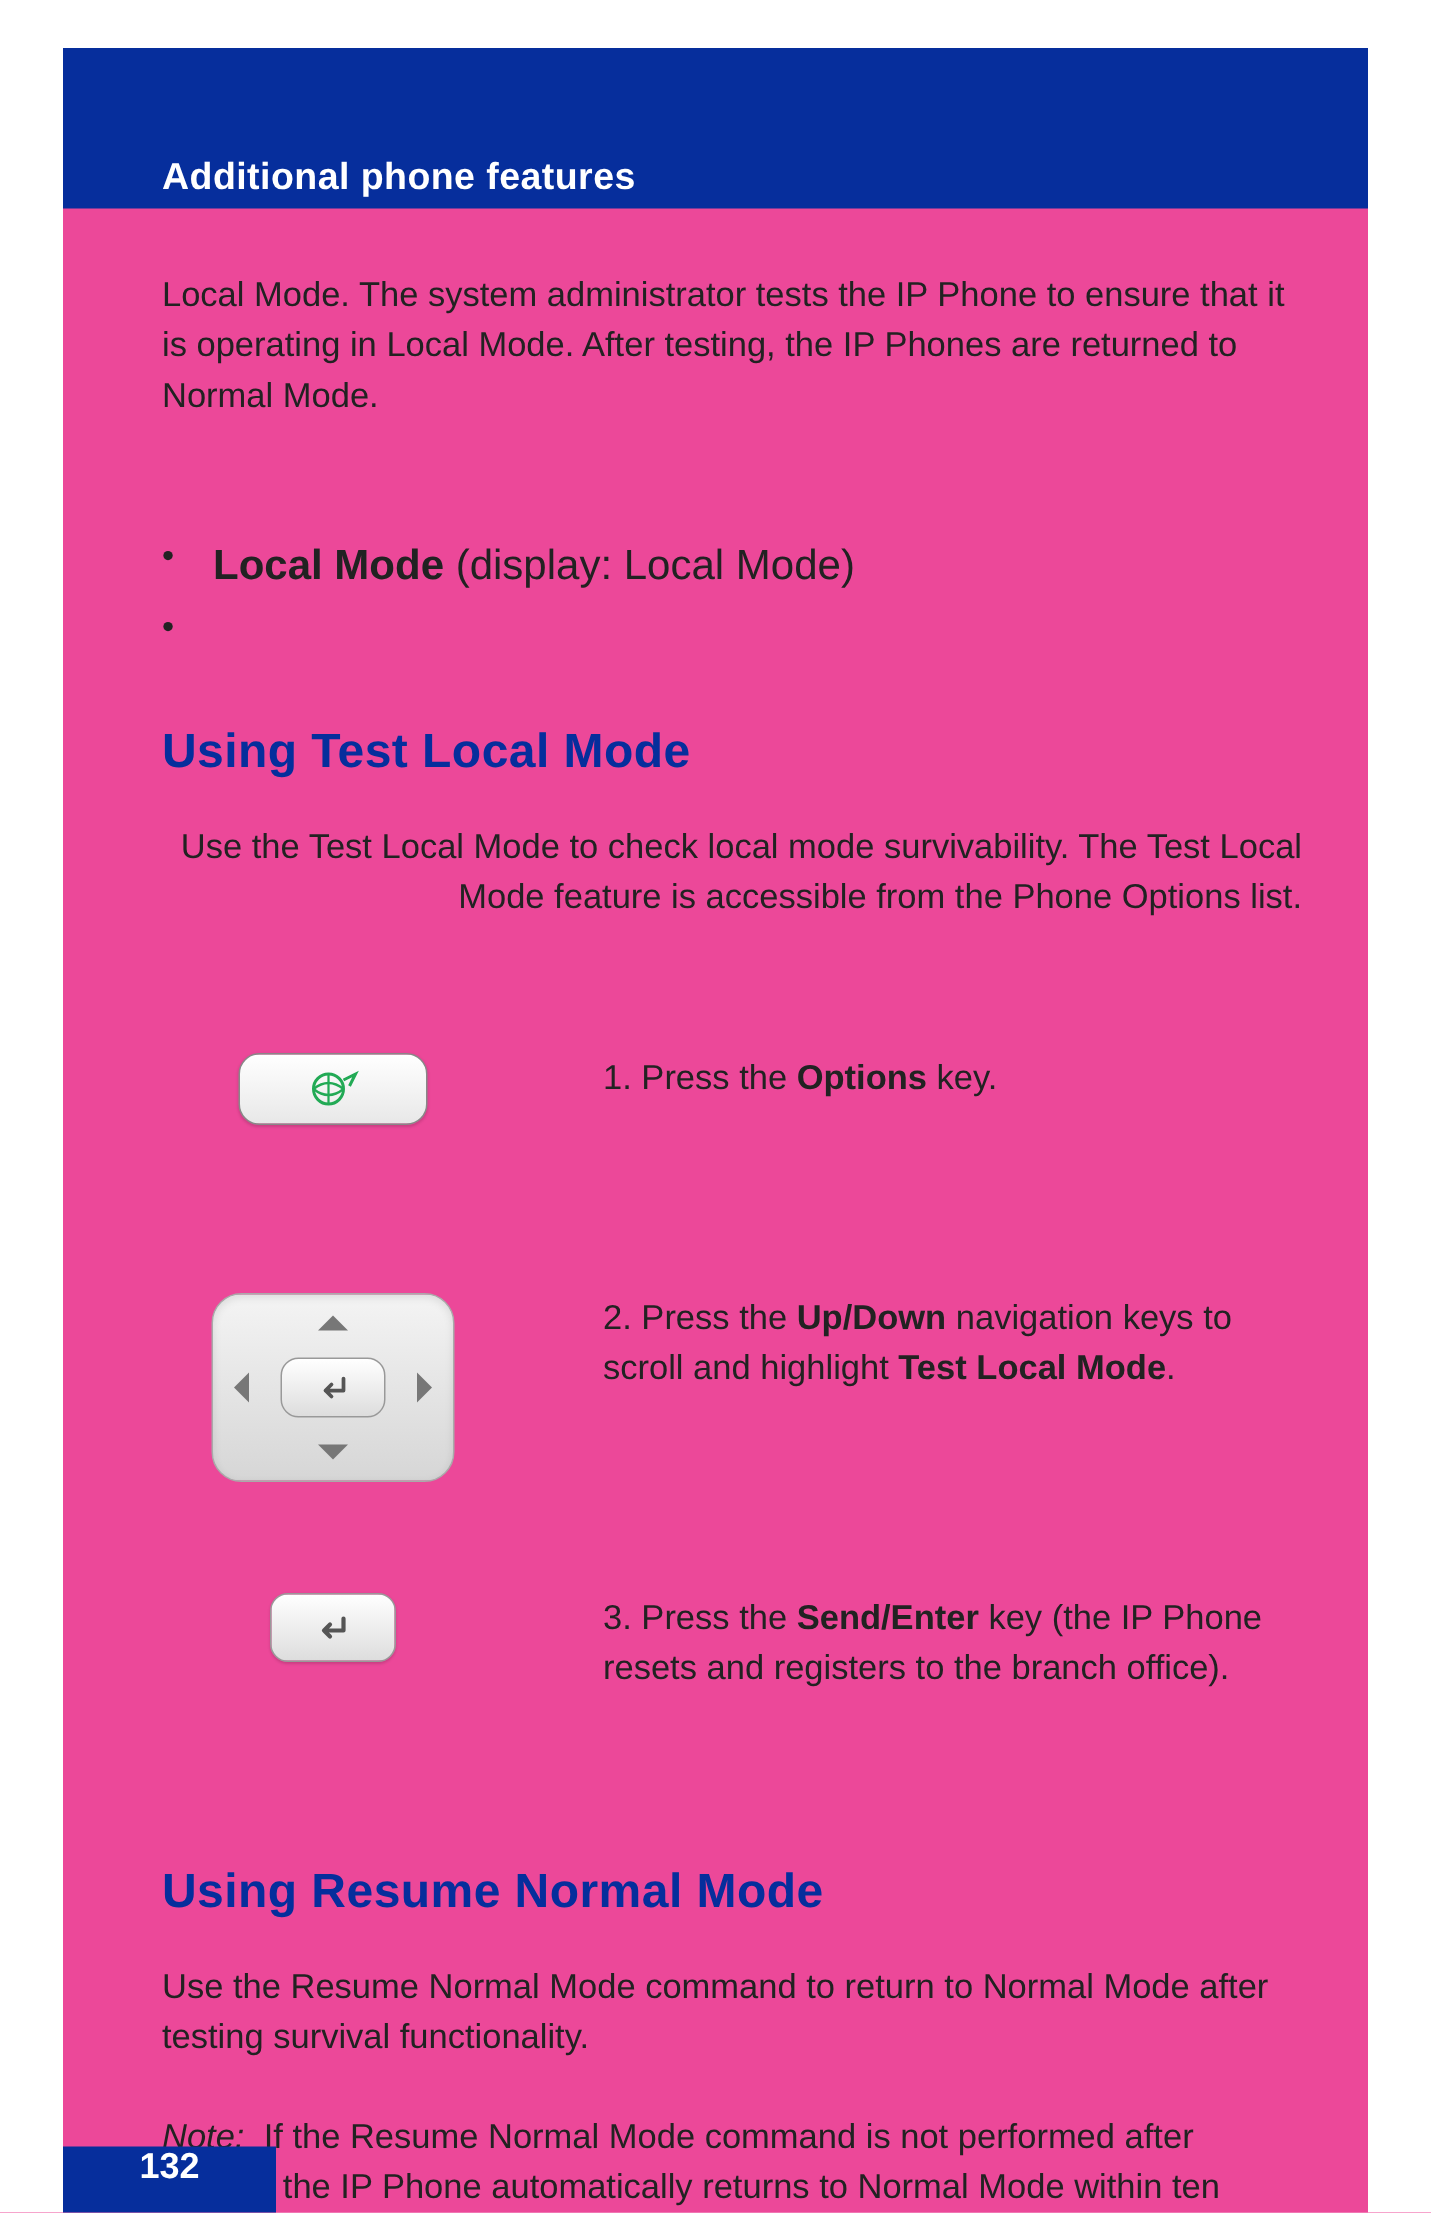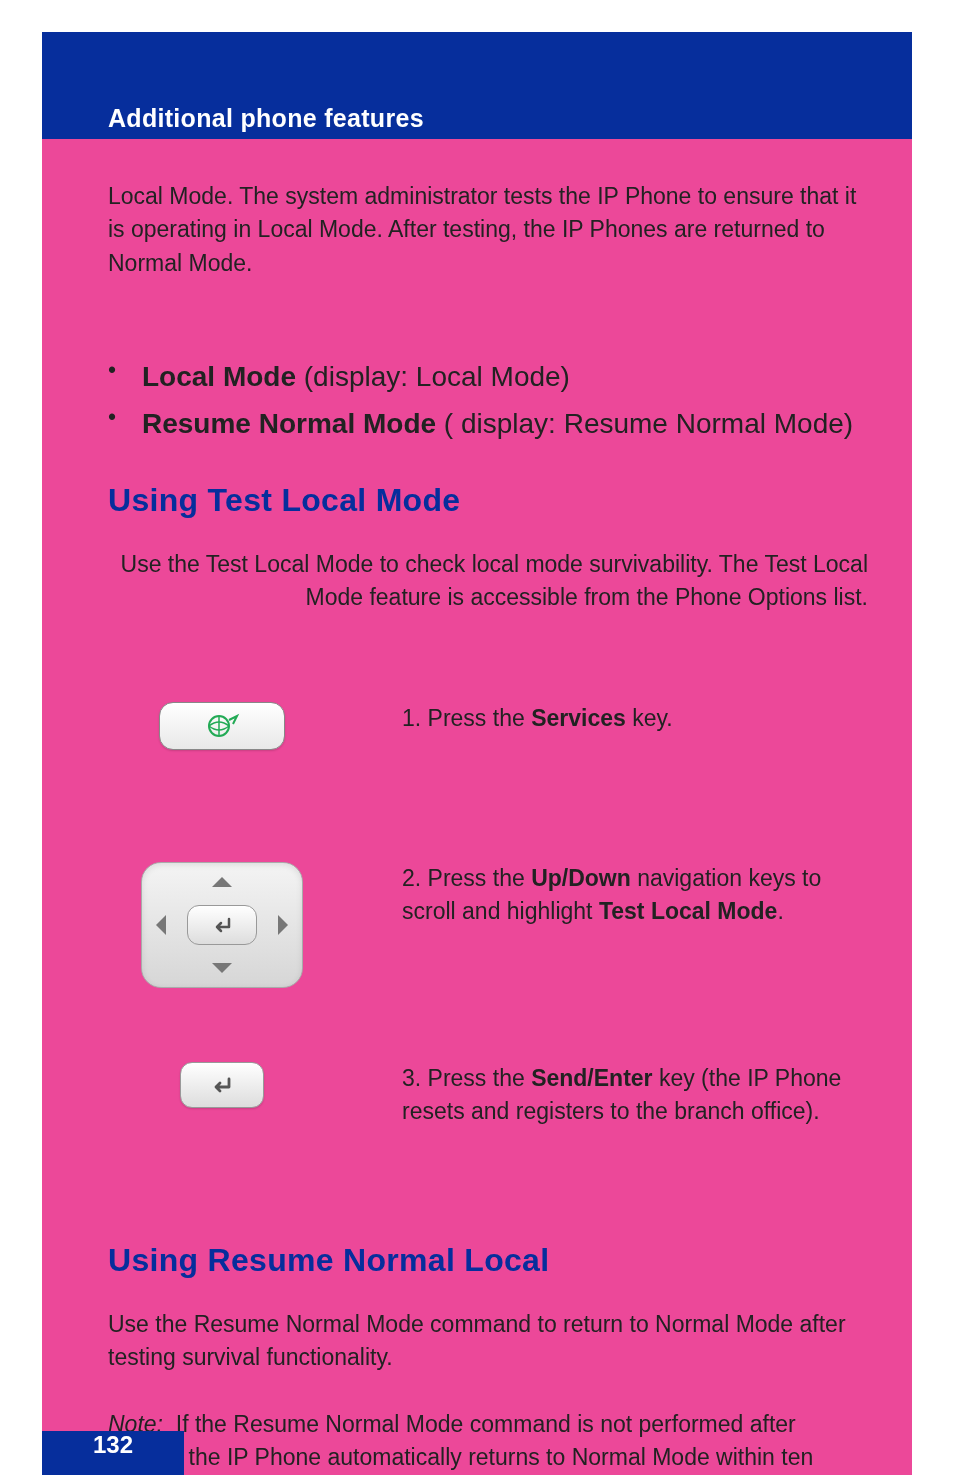--- a/index.html
+++ b/index.html
@@ -216,44 +216,41 @@
 
   <div class="bullet-row" style="top: 325px;">
     <div class="bullet">•</div>
     <div class="bullet-text">
       <span class="bold">Local Mode</span><span> (display: Local Mode)</span>
     </div>
   </div>
 
   <div class="bullet-row" style="top: 372px;">
     <div class="bullet">•</div>
-    <div class="bullet-text">
-      <span class="bold">Resume Normal Mode</span><span> ( display: Resume Normal Mode)</span>
-    </div>
   </div>
 
   <div class="h2" style="top: 450px;">Using Test Local Mode</div>
 
   <div class="medium-text" style="top: 516px; text-align: right;">Use the Test Local Mode to check local mode survivability. The Test Local Mode feature is accessible from the Phone Options list.</div>
 
   <div class="instr-row" style="top: 670px;">
     <div class="icon-col">
       <div class="services-key">
         <svg class="globe-icon" viewBox="0 0 38 28">
           <ellipse cx="16" cy="14" rx="10" ry="10" fill="none" stroke="#2a5" stroke-width="2"></ellipse>
           <path d="M6 14 Q16 6 26 14" fill="none" stroke="#2a5" stroke-width="1.5"></path>
           <path d="M6 14 Q16 22 26 14" fill="none" stroke="#2a5" stroke-width="1.5"></path>
           <line x1="16" y1="4" x2="16" y2="24" stroke="#2a5" stroke-width="1.5"></line>
           <path d="M26 8 L34 4 L30 12" fill="none" stroke="#2a5" stroke-width="2"></path>
         </svg>
       </div>
     </div>
     <div class="text-col">
       <span class="step-num">1.</span>
-      <span>Press the </span><span class="bold">Services</span><span> key.</span>
+      <span>Press the </span><span class="bold">Options</span><span> key.</span>
     </div>
   </div>
 
   <div class="instr-row" style="top: 830px;">
     <div class="icon-col">
       <div class="nav-cluster">
         <div class="nav-up"></div>
         <div class="nav-down"></div>
         <div class="nav-left"></div>
         <div class="nav-right"></div>
@@ -277,21 +274,21 @@
           <path d="M22 5 L22 13 L9 13 M13 9 L9 13 L13 17" fill="none" stroke="#555" stroke-width="2.8" stroke-linecap="round" stroke-linejoin="round"></path>
         </svg>
       </div>
     </div>
     <div class="text-col">
       <span class="step-num">3.</span>
       <span>Press the </span><span class="bold">Send/Enter</span><span> key (the IP Phone resets and registers to the branch office).</span>
     </div>
   </div>
 
-  <div class="h2" style="top: 1210px;">Using Resume Normal Local</div>
+  <div class="h2" style="top: 1210px;">Using Resume Normal Mode</div>
 
   <div class="medium-text" style="top: 1276px;">Use the Resume Normal Mode command to return to Normal Mode after testing survival functionality.</div>
 
   <div class="medium-text" style="top: 1376px; width: 740px;">
     <span class="italic">Note:</span>
     <span>&nbsp;</span><span>If the Resume Normal Mode command is not performed after testing, the IP Phone automatically returns to Normal Mode within ten minutes.</span>
   </div>
 
   <div class="footer-tab">
     <span>132</span>

